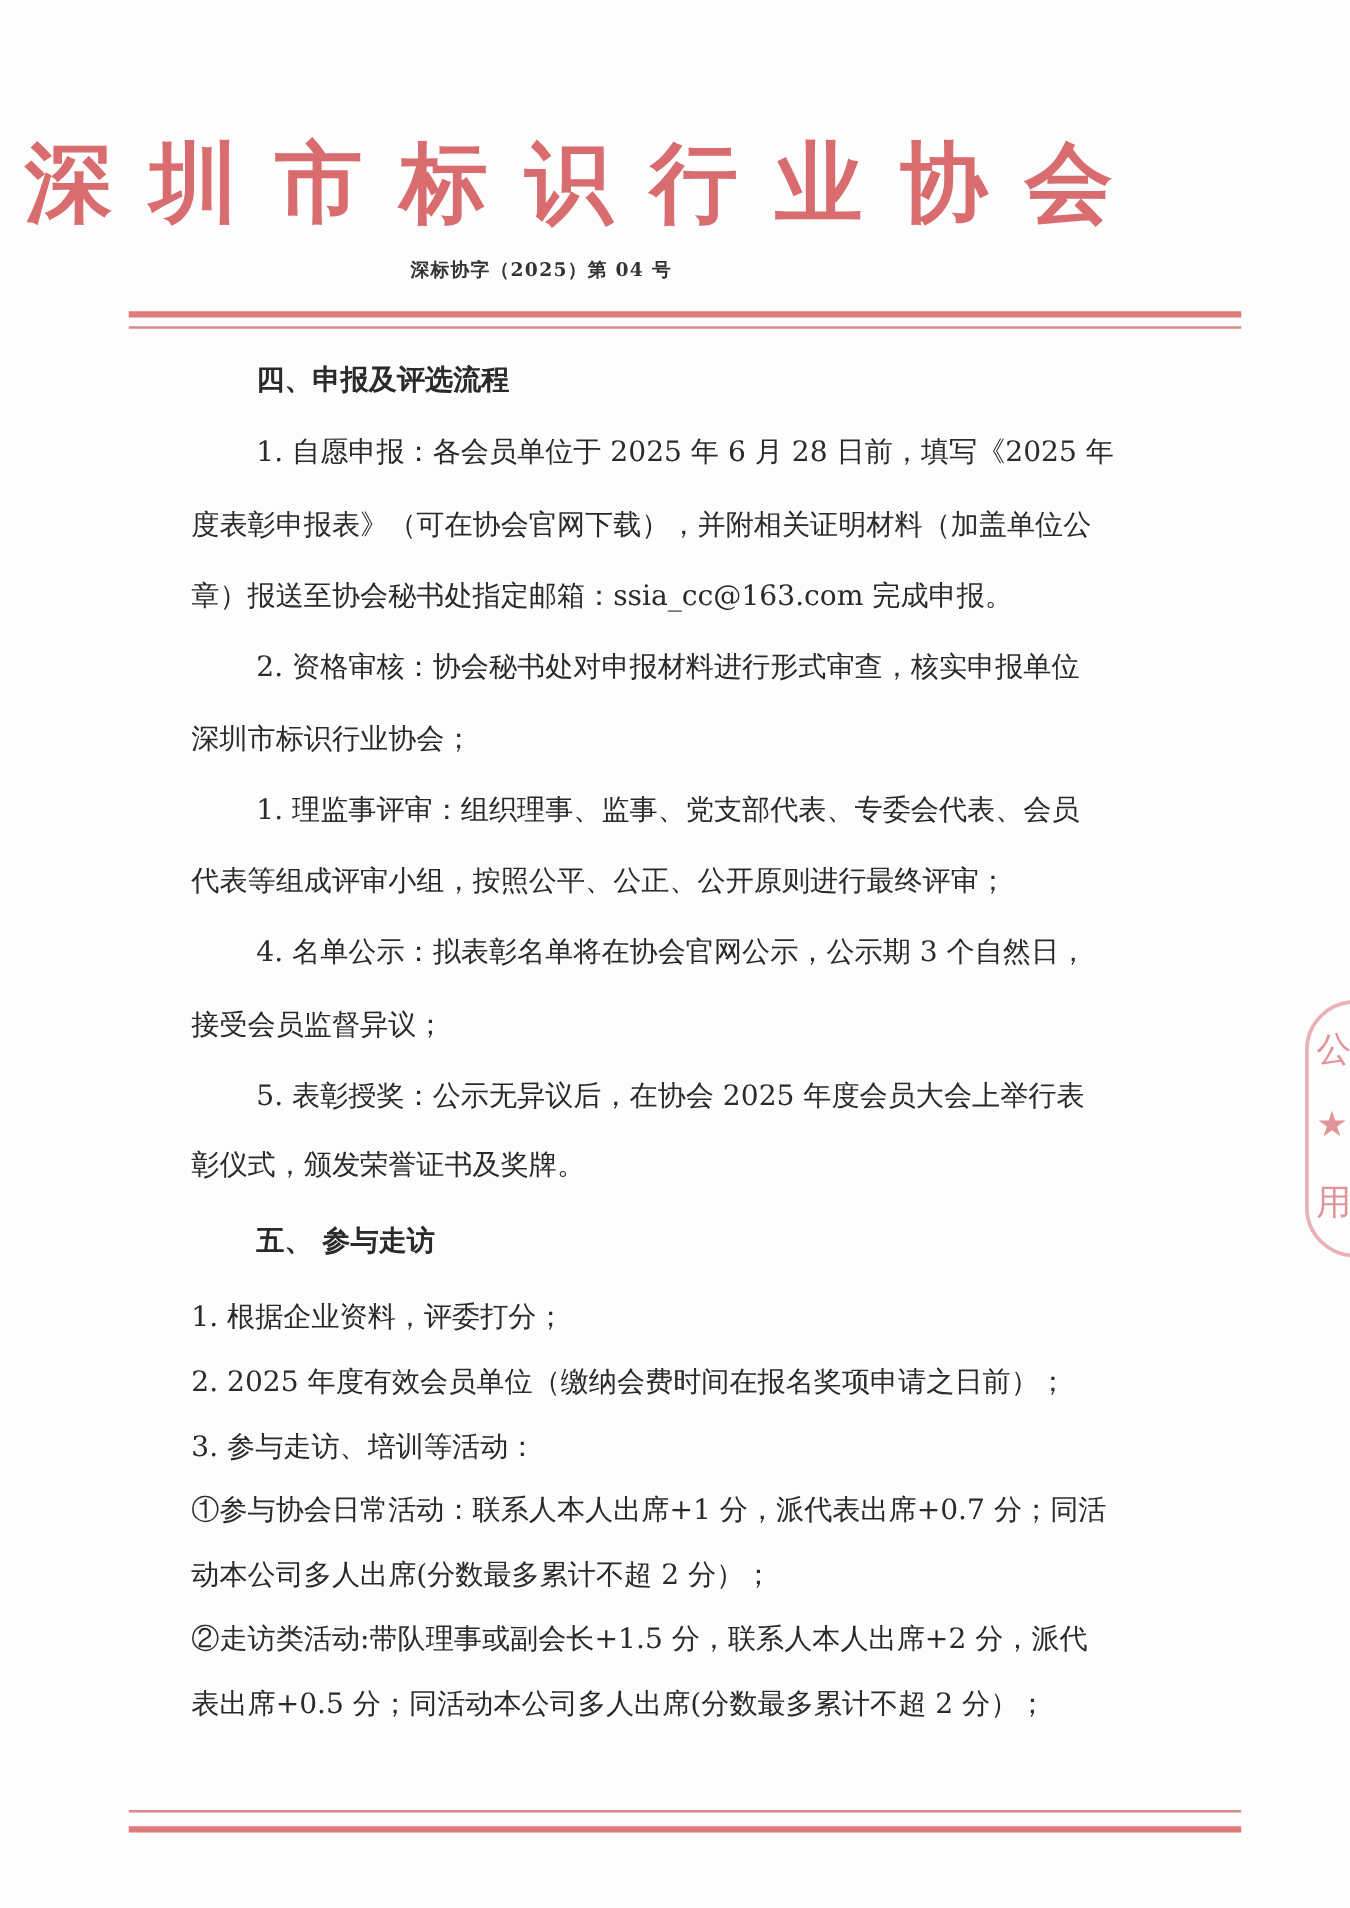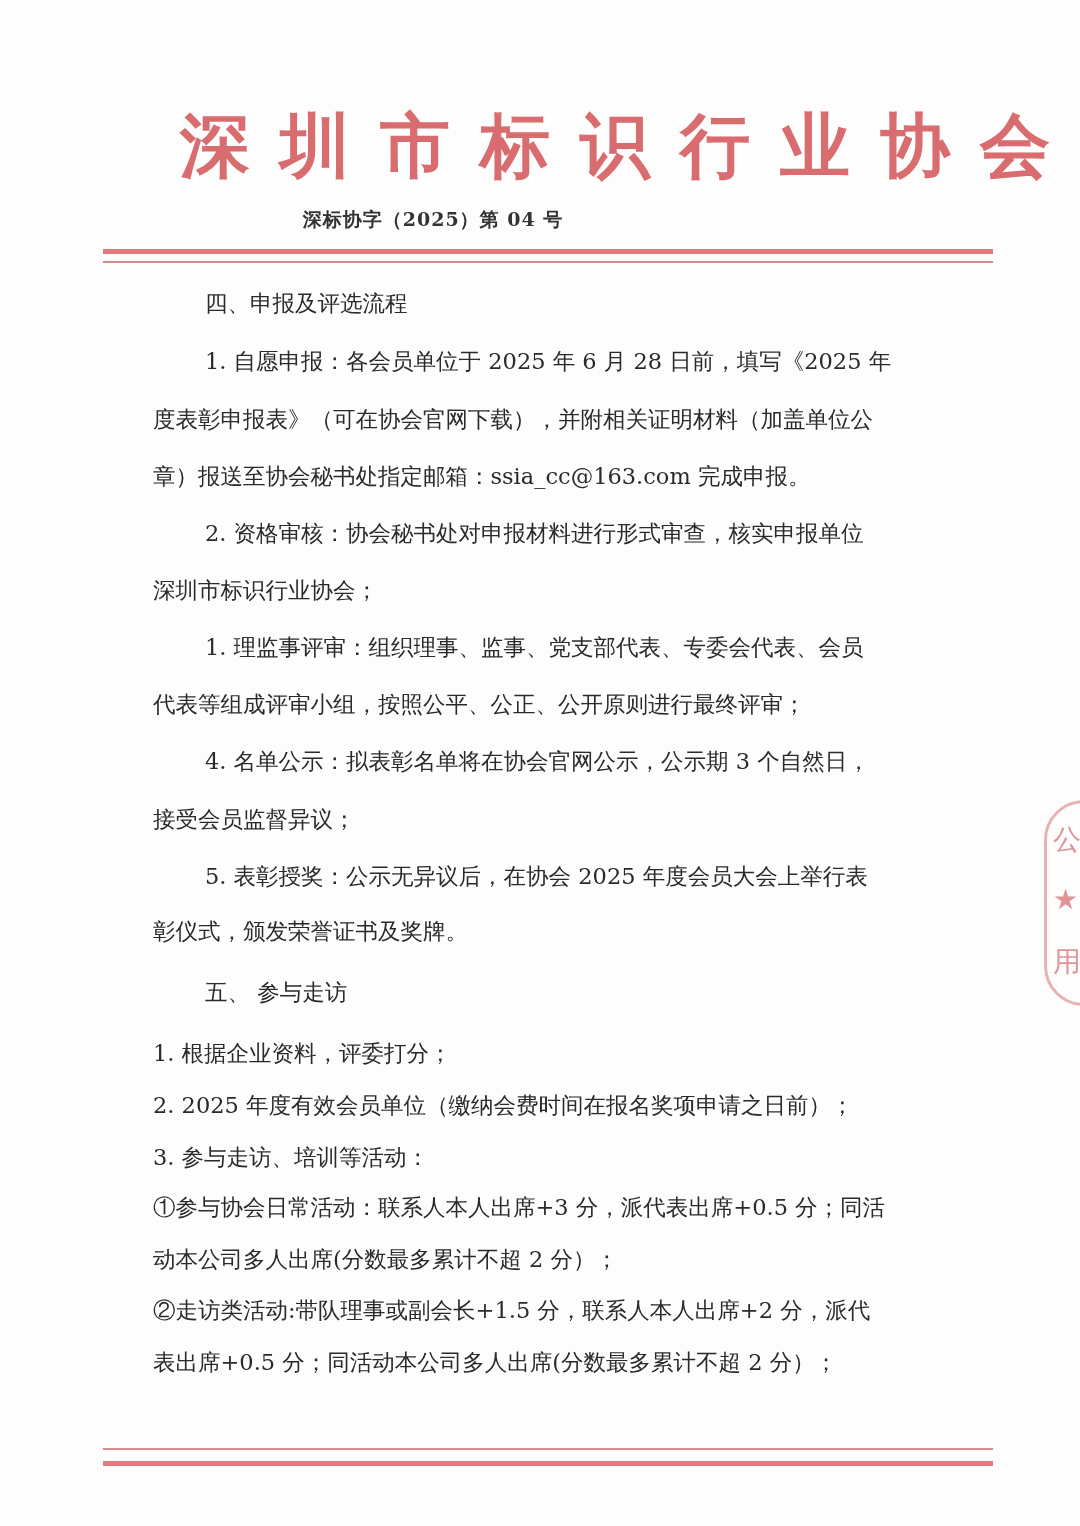--- a/index.html
+++ b/index.html
@@ -1,27 +1,27 @@
 <!DOCTYPE html>
 <html><head>
 <meta charset="utf-8">
 <style>
   html, body { margin:0; padding:0; }
   body { width:1080px; height:1526px; background:#fdfdfd; position:relative; overflow:hidden;
          font-family:"DejaVu Serif","Liberation Serif",serif; color:#2a2a2a; }
-  .org-title { position:absolute; top:100px; left:0; width:1080px; text-align:right;
+  .org-title { position:absolute; top:100px; left:0; width:1080px; text-align:left;
                font-size:70px; letter-spacing:30px; color:#d96c6e; font-weight:bold;
                font-family:"DejaVu Serif", serif; padding-left:20px; box-sizing:border-box; }
   .doc-number { position:absolute; top:207px; left:0; width:866px; text-align:center;
-                font-size:19px; font-weight:bold; letter-spacing:1px; color:#333; }
+                font-size:15px; font-weight:bold; letter-spacing:1px; color:#333; }
   .rule-thick { position:absolute; left:103px; width:890px; height:5px; background:#e07a7c; }
   .rule-thin { position:absolute; left:103px; width:890px; height:2px; background:#d98a8c; }
   .body { position:absolute; left:153px; top:280px; width:815px; font-size:22.5px; }
   .line { position:absolute; left:0; white-space:nowrap; }
-  .head { font-weight:normal; }
+  .head { font-weight:bold; }
   .stamp { position:absolute; left:1044px; top:800px; width:80px; height:200px;
            border:3px solid #e3a0a2; border-radius:40px; opacity:.8; }
   .stamp span { position:absolute; color:#d97b7e; font-size:28px; }
 </style>
 </head>
 <body>
 
 <div class="org-title">深圳市标识行业协会</div>
 <div class="doc-number">深标协字（2025）第 04 号</div>
 <div class="rule-thick" style="top:249px"></div>
@@ -38,21 +38,21 @@
   <div class="line" style="top:409px">代表等组成评审小组，按照公平、公正、公开原则进行最终评审；</div>
   <div class="line" style="top:466px;left:52px">4.   名单公示：拟表彰名单将在协会官网公示，公示期 3 个自然日，</div>
   <div class="line" style="top:524px">接受会员监督异议；</div>
   <div class="line" style="top:581px;left:52px">5.   表彰授奖：公示无异议后，在协会 2025 年度会员大会上举行表</div>
   <div class="line" style="top:636px">彰仪式，颁发荣誉证书及奖牌。</div>
 
   <div class="line head" style="top:697px;left:52px">五、  参与走访</div>
   <div class="line" style="top:758px">1. 根据企业资料，评委打分；</div>
   <div class="line" style="top:810px">2. 2025 年度有效会员单位（缴纳会费时间在报名奖项申请之日前）；</div>
   <div class="line" style="top:862px">3. 参与走访、培训等活动：</div>
-  <div class="line" style="top:912px">①参与协会日常活动：联系人本人出席+3  分，派代表出席+0.5  分；同活</div>
+  <div class="line" style="top:912px">①参与协会日常活动：联系人本人出席+1  分，派代表出席+0.7  分；同活</div>
   <div class="line" style="top:964px">动本公司多人出席(分数最多累计不超  2  分）；</div>
   <div class="line" style="top:1015px">②走访类活动:带队理事或副会长+1.5  分，联系人本人出席+2  分，派代</div>
   <div class="line" style="top:1067px">表出席+0.5  分；同活动本公司多人出席(分数最多累计不超  2  分）；</div>
 </div>
 
 <div class="stamp">
   <span style="top:18px;left:6px">公</span>
   <span style="top:80px;left:6px">★</span>
   <span style="top:140px;left:6px">用</span>
 </div>

